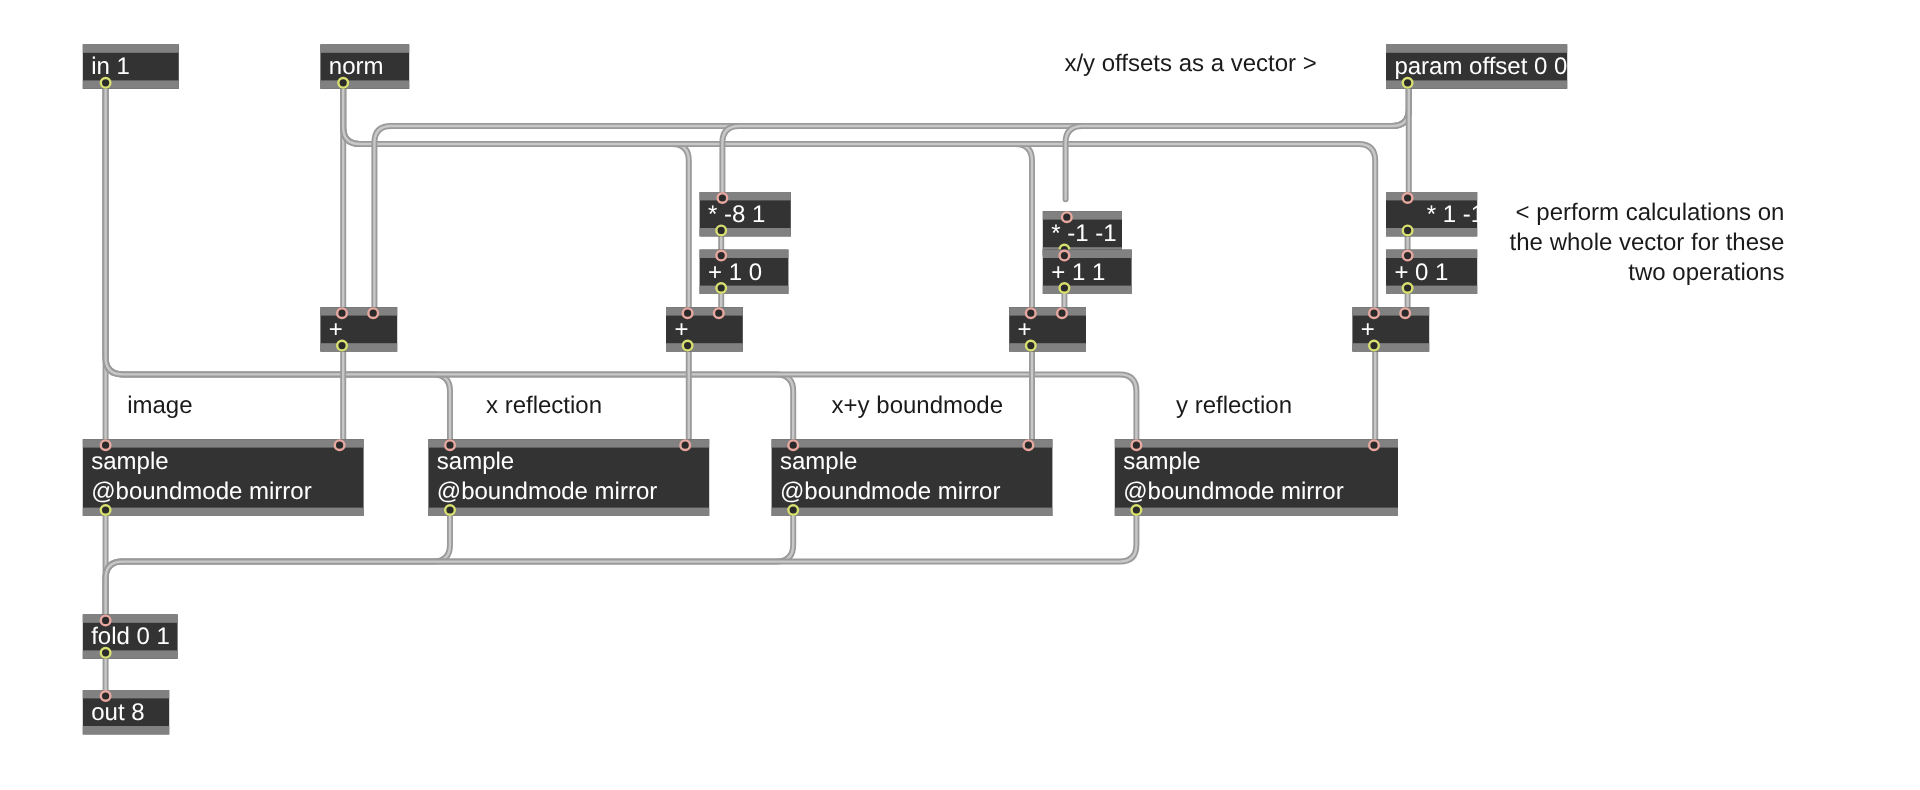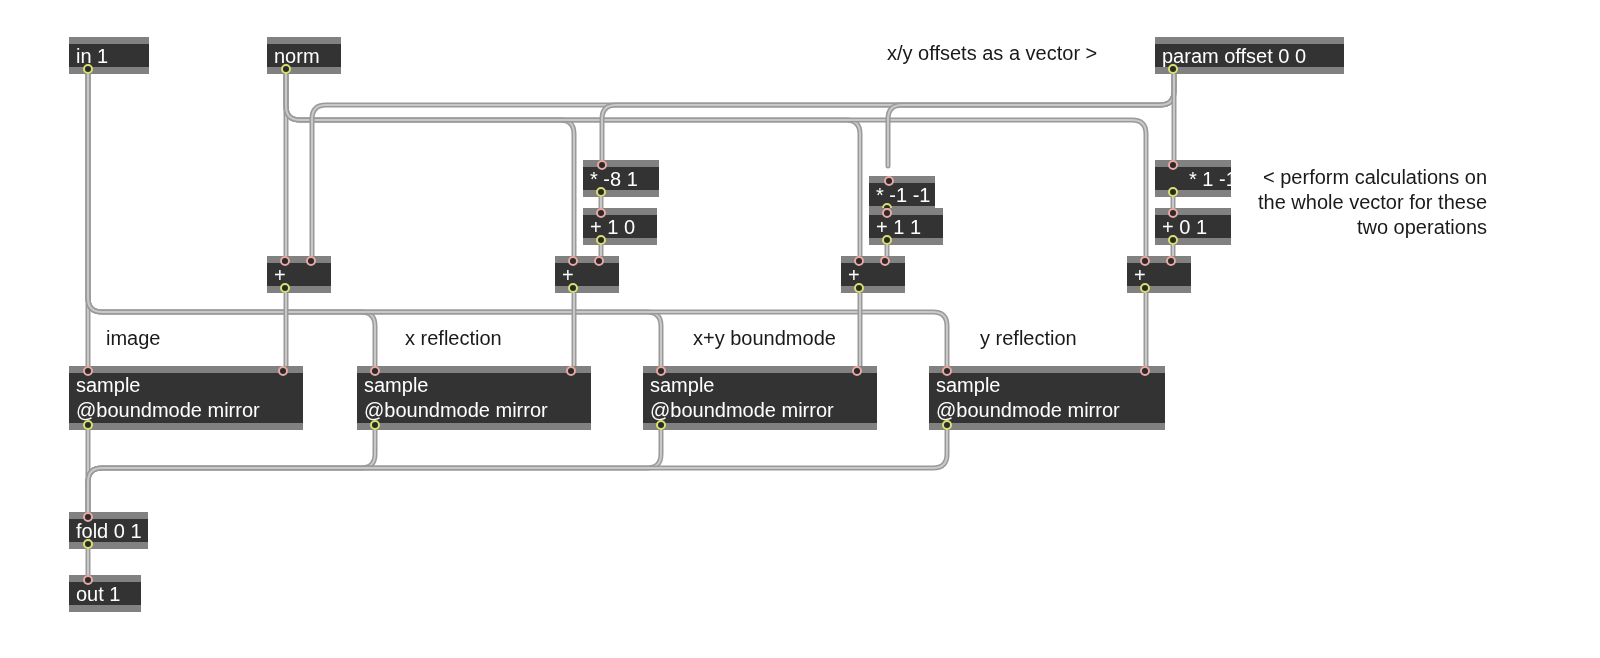--- a/index.html
+++ b/index.html
@@ -84,21 +84,21 @@
 
 <div class="obj" style="left:69px;top:37px;width:80px;height:37px;">
   <span class="txt">in 1</span>
   <span class="port outlet" style="left:14px;"></span>
 </div>
 <div class="obj" style="left:267px;top:37px;width:74px;height:37px;">
   <span class="txt">norm</span>
   <span class="port outlet" style="left:14px;"></span>
 </div>
 <div class="comment" style="left:887px;top:41px;">x/y offsets as a vector &gt;</div>
-<div class="obj" style="left:1155px;top:37px;width:189px;height:37px;">
+<div class="obj" style="left:1155px;top:37px;width:151px;height:37px;">
   <span class="txt">param offset 0 0</span>
   <span class="port outlet" style="left:13px;"></span>
 </div>
 
 <div class="obj" style="left:583px;top:160px;width:76px;height:37px;">
   <span class="port inlet" style="left:14px;"></span>
   <span class="txt">* -8 1</span>
   <span class="port outlet" style="left:13px;"></span>
 </div>
 <div class="obj" style="left:583px;top:208px;width:74px;height:37px;">
@@ -194,14 +194,14 @@
   <span class="port outlet" style="left:13px;"></span>
 </div>
 
 <div class="obj" style="left:69px;top:512px;width:79px;height:37px;">
   <span class="port inlet" style="left:14px;"></span>
   <span class="txt">fold 0 1</span>
   <span class="port outlet" style="left:14px;"></span>
 </div>
 <div class="obj" style="left:69px;top:575px;width:72px;height:37px;">
   <span class="port inlet" style="left:14px;"></span>
-  <span class="txt">out 1</span>
+  <span class="txt">out 8</span>
 </div>
 
 </body></html>

